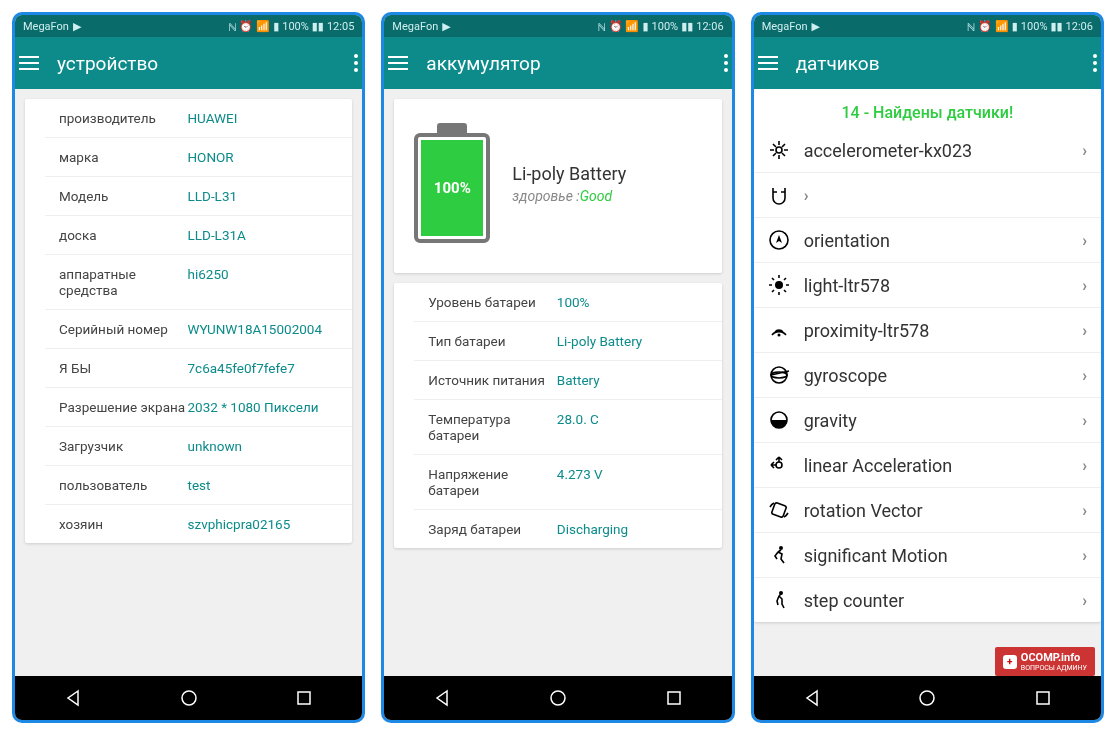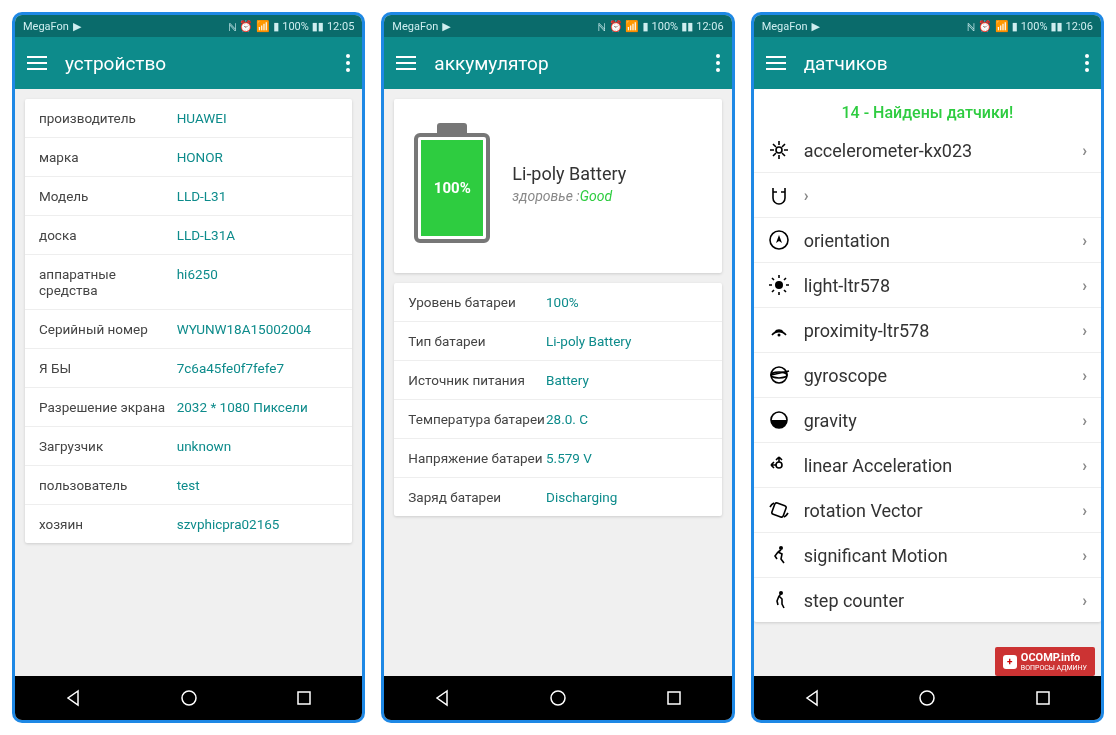--- a/index.html
+++ b/index.html
@@ -1,29 +1,29 @@
 <!DOCTYPE html>
 <html><head>
 <meta charset="utf-8">
 <style>
   * { box-sizing: border-box; margin: 0; padding: 0; }
   body { background: #fff; font-family: Roboto, Arial, sans-serif; width: 1116px; height: 735px; display: flex; gap: 16px; padding: 12px; }
   .phone { flex: 1; border: 3px solid #1e88e5; border-radius: 10px; display: flex; flex-direction: column; background: #f0f0f0; overflow: hidden; position: relative; }
   .statusbar { background: #0a6b6b; color: #cfeef0; font-size: 11px; height: 22px; display: flex; align-items: center; padding: 0 8px; justify-content: space-between; }
   .statusbar .left { display: flex; gap: 4px; align-items: center; }
   .statusbar .right { display: flex; gap: 3px; align-items: center; }
-  .appbar { background: #0d8b8b; color: #fff; height: 52px; display: flex; align-items: center; padding: 0 12px; gap: 18px; }
+  .appbar { background: #0d8b8b; color: #fff; height: 52px; display: flex; align-items: center; padding: 0 4px; gap: 18px; }
   .appbar .title { font-size: 19px; font-weight: 400; flex: 1; }
   .hamburger, .dots, .navicon { display: flex; flex-direction: column; gap: 4px; cursor: pointer; }
   .hamburger span { width: 20px; height: 2px; background: #fff; }
   .dots { gap: 3px; }
   .dots span { width: 4px; height: 4px; border-radius: 50%; background: #fff; }
   .content { flex: 1; padding: 10px; overflow: hidden; }
   .card { background: #fff; border-radius: 2px; box-shadow: 0 1px 3px rgba(0,0,0,0.15); overflow: hidden; }
-  .row { display: flex; padding: 11px 14px; border-bottom: 1px solid #eee; font-size: 13.5px; }
+  .row { display: flex; padding: 11px 14px; border-bottom: 1px solid #eee; font-size: 13.5px; margin-left: 20px; }
   .row:last-child { border-bottom: none; }
   .row .k { color: #444; flex: 0 0 46%; }
   .row .v { color: #0d8b8b; flex: 1; }
   .battery-top { display: flex; align-items: center; gap: 22px; padding: 24px 20px 30px; }
   .battery-icon { width: 76px; height: 120px; position: relative; }
   .battery-tip { width: 30px; height: 10px; background: #777; margin: 0 auto; border-radius: 3px 3px 0 0; }
   .battery-body { border: 4px solid #777; border-radius: 6px; height: 110px; display: flex; align-items: flex-end; padding: 3px; }
   .battery-fill { background: #2ecc40; width: 100%; height: 100%; display: flex; align-items: center; justify-content: center; color: #fff; font-weight: bold; font-size: 15px; }
   .battery-info .btype { font-size: 18px; color: #333; margin-bottom: 4px; }
   .battery-info .bhealth { font-size: 14px; color: #888; font-style: italic; }
@@ -192,21 +192,21 @@
         <div class="row">
           <div class="k">Источник питания</div>
           <div class="v">Battery</div>
         </div>
         <div class="row">
           <div class="k">Температура батареи</div>
           <div class="v">28.0. C</div>
         </div>
         <div class="row">
           <div class="k">Напряжение батареи</div>
-          <div class="v">5.579 V</div>
+          <div class="v">4.273 V</div>
         </div>
         <div class="row">
           <div class="k">Заряд батареи</div>
           <div class="v">Discharging</div>
         </div>
       </div>
   </div>
   <div class="navbutton-bar">
     <svg width="18" height="18">
         <path class="nav-shape" d="M14 2 L4 9 L14 16 Z"></path>

